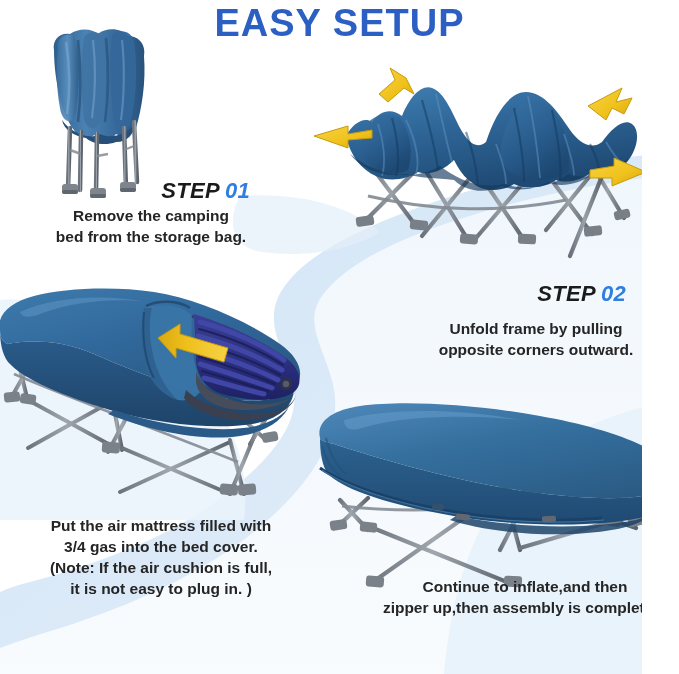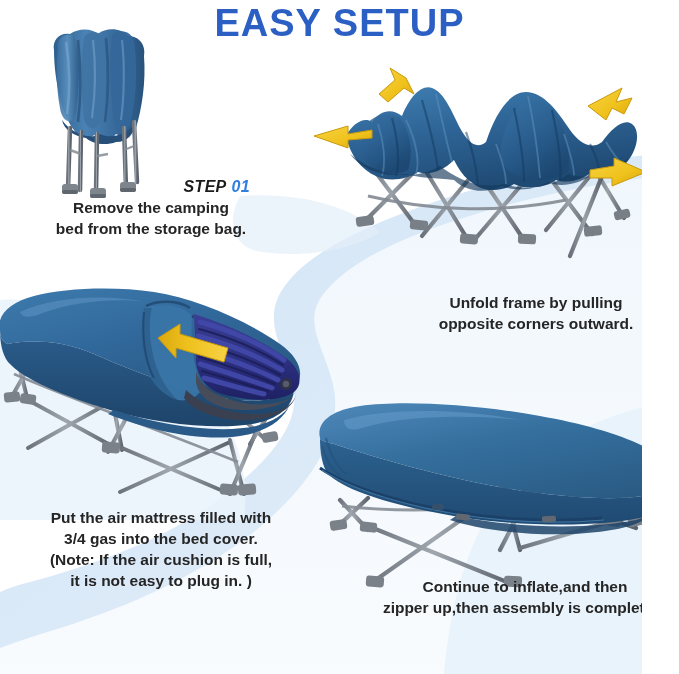--- a/index.html
+++ b/index.html
@@ -40,21 +40,21 @@
     z-index: 6;
     user-select: none;
   }
   
   .step-block {
     position: absolute;
     z-index: 7;
   }
   .step-head {
     font-family: "Liberation Sans", sans-serif;
-    font-size: 16px;
+    font-size: 22px;
     font-weight: 700;
     font-style: italic;
     color: #1b1b1b;
     letter-spacing: 0.3px;
     white-space: nowrap;
   }
   .step-head .num {
     color: #2f7ee0;
     margin-left: 5px;
   }
@@ -70,21 +70,21 @@
   #step1 { left: 18px;  top: 178px; width: 266px; }
   #step1 .step-head { text-align: right; padding-right: 34px; }
   #step1 .step-body { text-align: center; margin-top: 2px; }
 
   #step2 { left: 398px; top: 281px; width: 276px; }
   #step2 .step-head { text-align: right; padding-right: 48px; }
   #step2 .step-body { text-align: center; margin-top: 12px; }
 
   #step3 { left: 8px;   top: 506px; width: 306px; }
   #step3 .step-head { text-align: right; padding-right: 78px; }
-  #step3 .step-body { text-align: center; margin-top: 2px; }
+  #step3 .step-body { text-align: center; margin-top: 10px; }
 
   #step4 { left: 378px; top: 575px; width: 294px; }
   #step4 .step-head { text-align: right; padding-right: 54px; }
   #step4 .step-body { text-align: center; margin-top: 2px; }
 
   
   .art {
     position: absolute;
     z-index: 4;
   }
@@ -547,20 +547,23 @@
 
   <div class="step-block" id="step1">
     <div class="step-head">
       <span>STEP</span><span class="num">01</span>
     </div>
     <div class="step-body">Remove the camping
 bed from the storage bag.</div>
   </div>
 
   <div class="step-block" id="step2">
+    <div class="step-head">
+      <span>STEP</span><span class="num">02</span>
+    </div>
     <div class="step-body">Unfold frame by pulling
 opposite corners outward.</div>
   </div>
 
   <div class="step-block" id="step3">
     <div class="step-body">Put the air mattress filled with
 3/4 gas into the bed cover.
 (Note: If the air cushion is full,
 it is not easy to plug in. )</div>
   </div>

